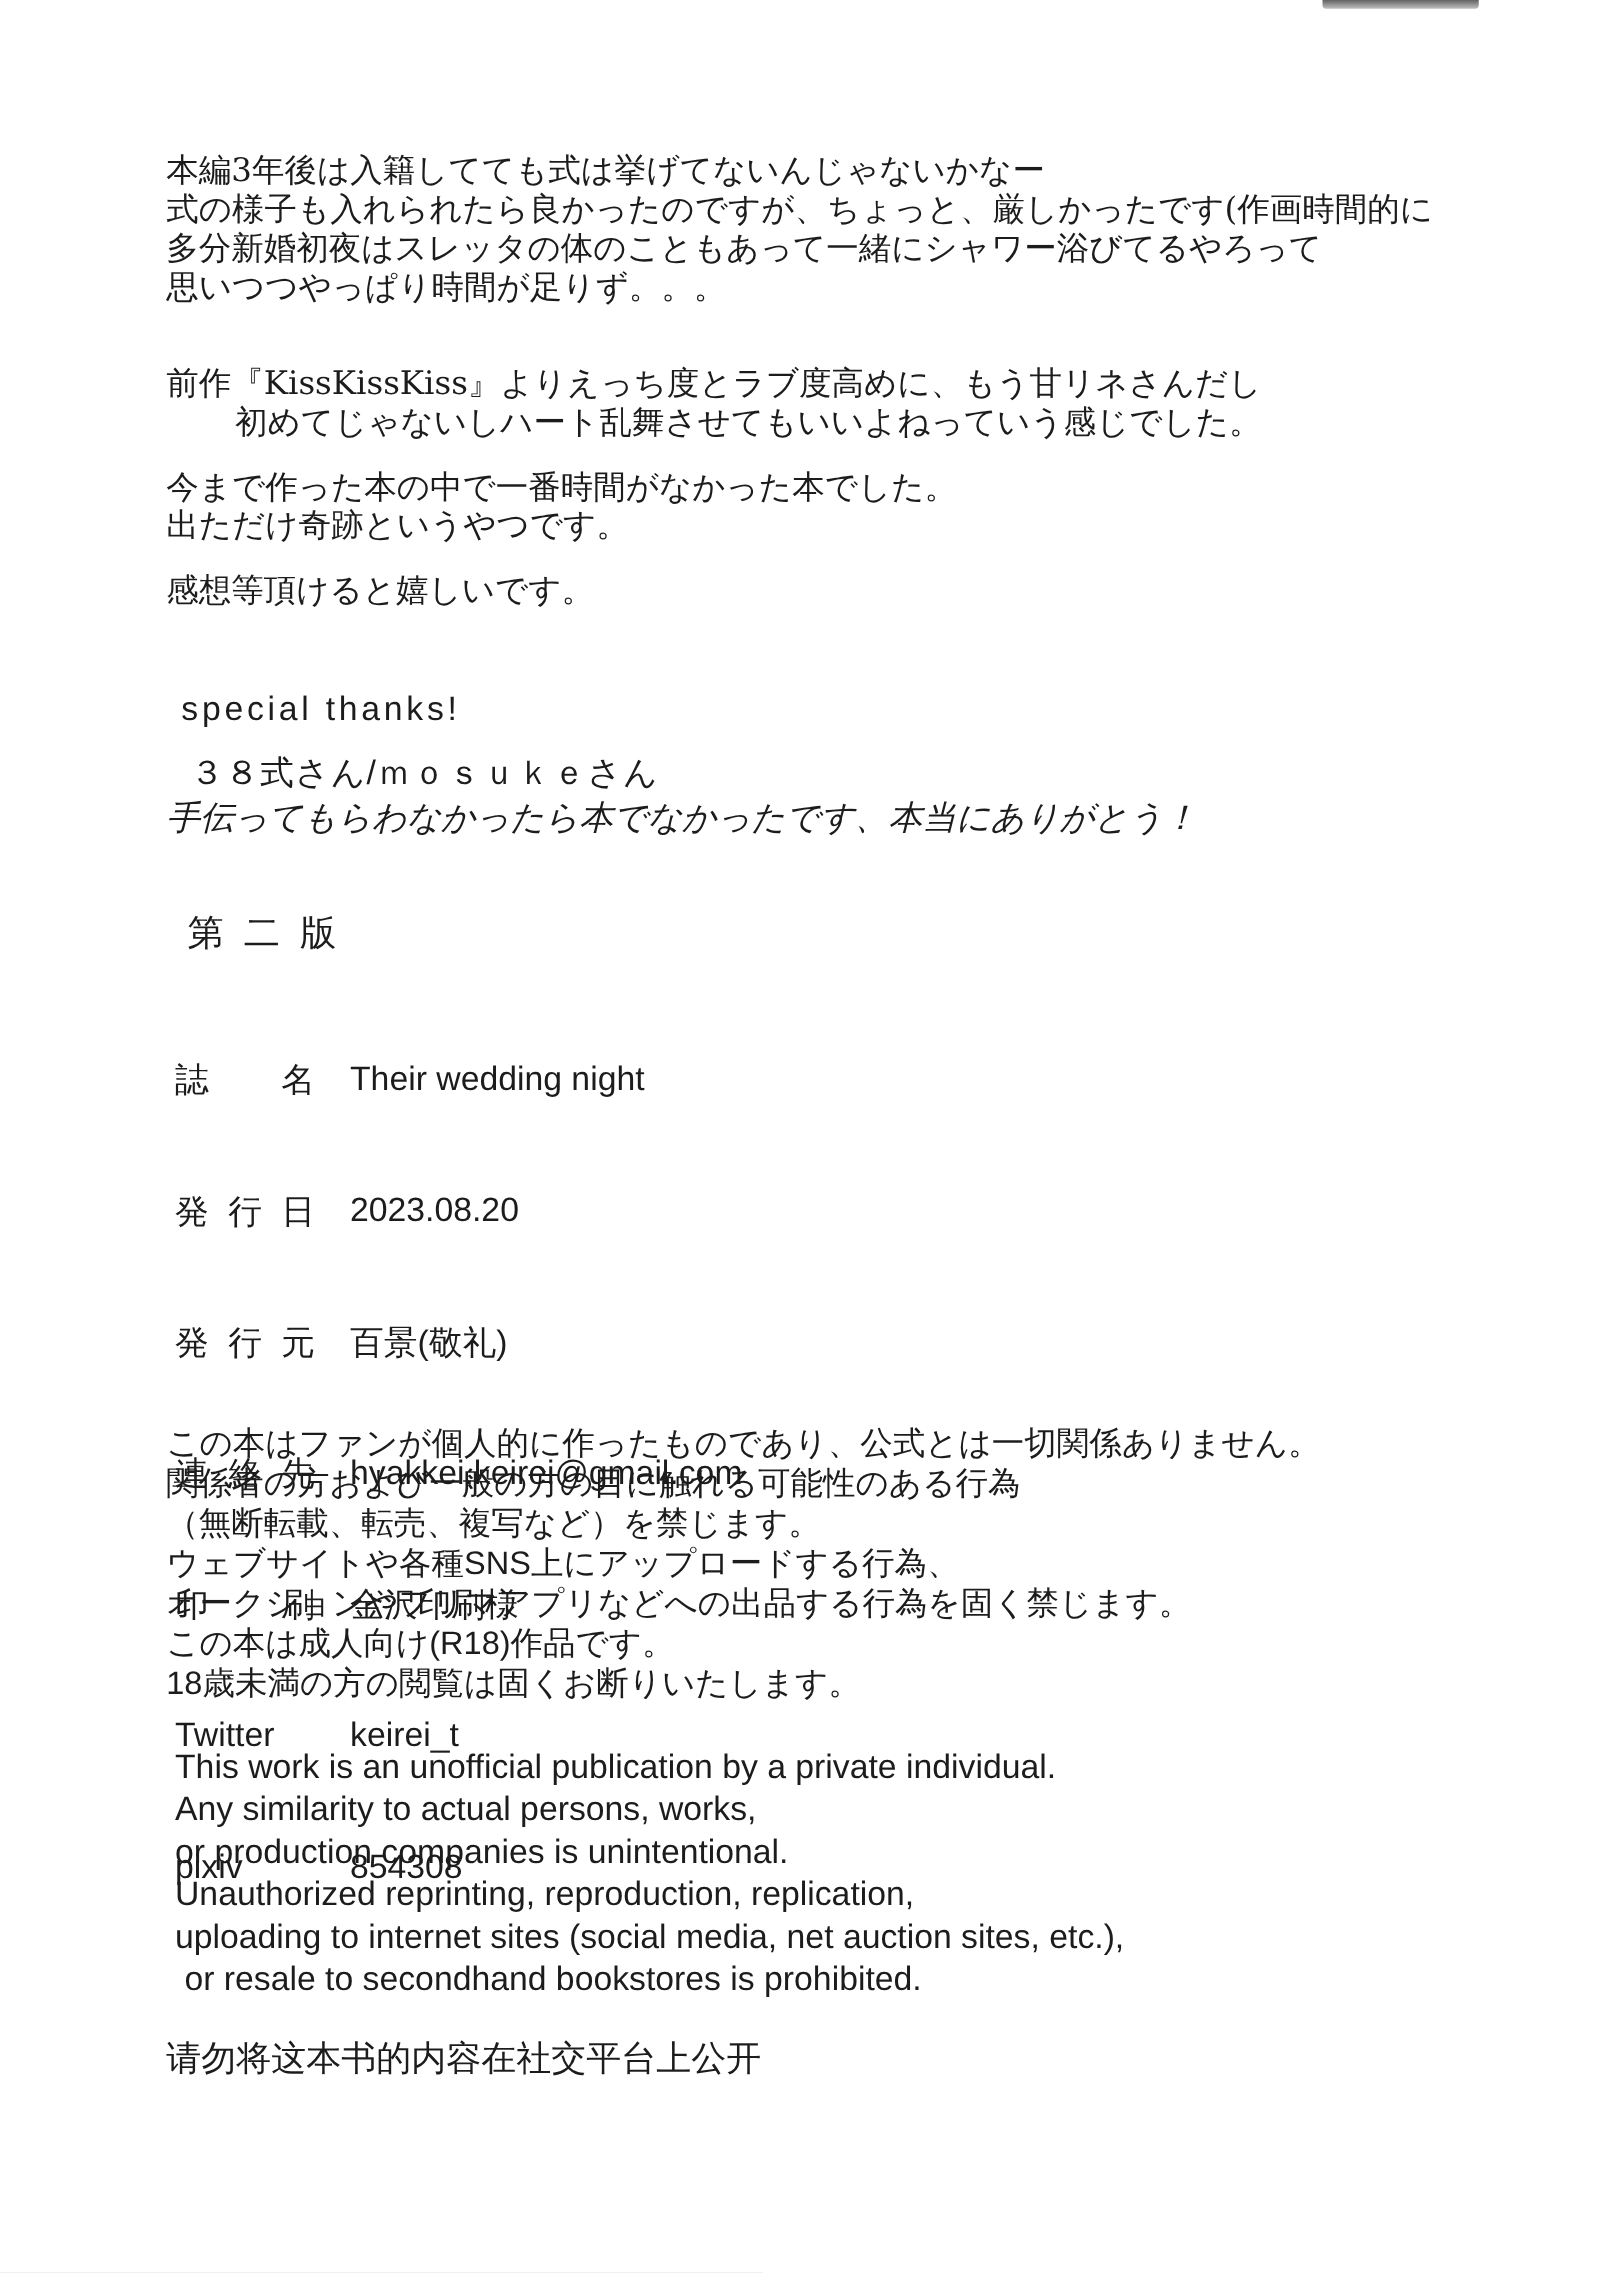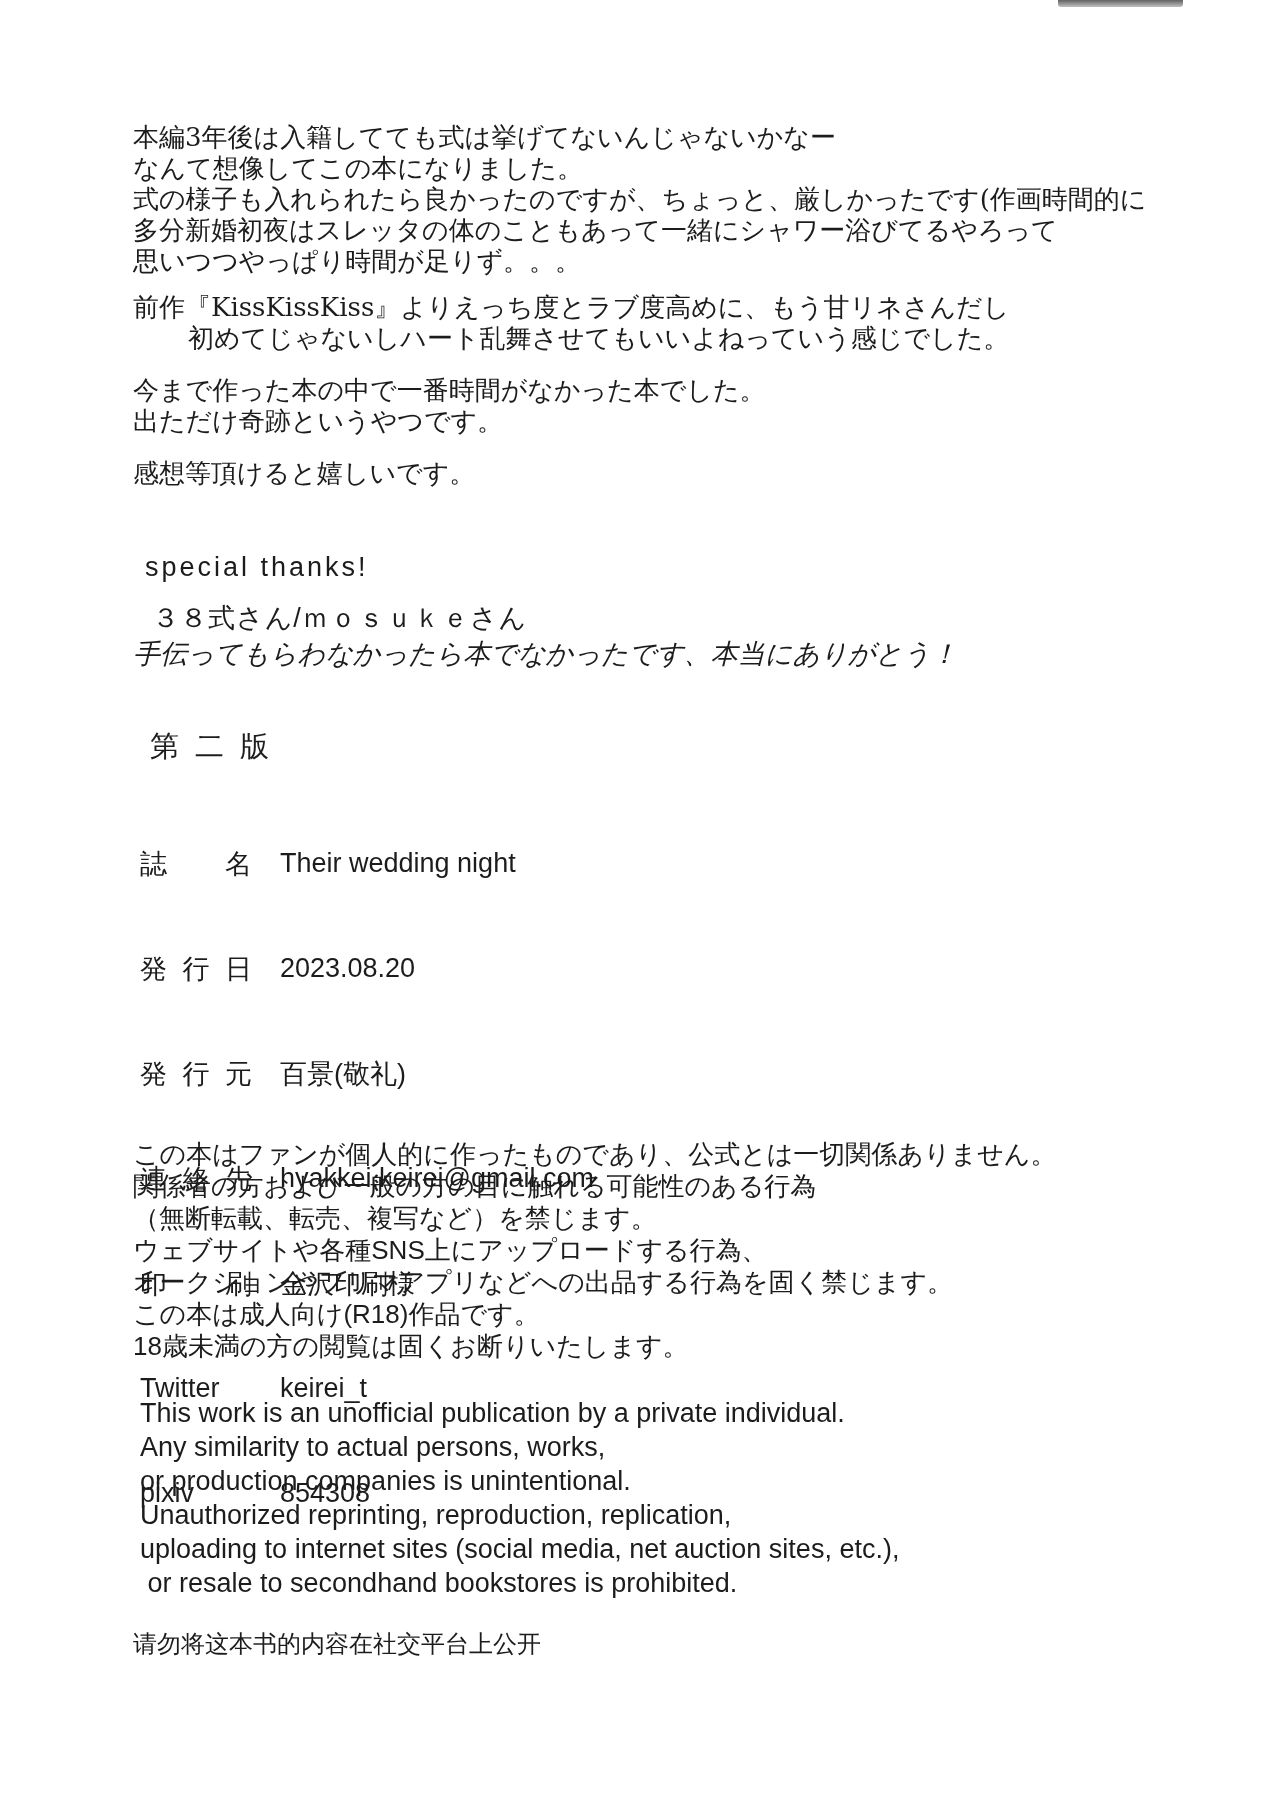--- a/index.html
+++ b/index.html
@@ -36,40 +36,40 @@
     -moz-text-align-last:justify;
   }
   .col-value { margin-left:28px; }
 
   .jp-disclaimer { font-size:26px; line-height:32px; }
   .jp-disclaimer div { white-space:pre; }
 
   .en-disclaimer { font-size:27px; line-height:34px; }
   .en-disclaimer div { white-space:pre; }
 
-  .cn-line { font-size:24px; }
+  .cn-line { font-size:28px; }
 
   .scan-smudge {
     position:absolute;
     top:0; left:1058px;
     width:125px; height:7px;
     background:linear-gradient(to bottom,#474747,#b5b5b5);
     border-radius:0 0 3px 3px;
     opacity:.85;
     filter:blur(.5px);
   }
 </style>
 </head>
 <body>
 
 <div class="page">
 
   <div class="scan-smudge"></div>
 
-  <div class="block serif afterword-par" style="top:122px; left:133px;"><div>本編3年後は入籍してても式は挙げてないんじゃないかなー</div><div>なんて想像してこの本になりました。</div><div>式の様子も入れられたら良かったのですが、ちょっと、厳しかったです(作画時間的に</div><div>多分新婚初夜はスレッタの体のこともあって一緒にシャワー浴びてるやろって</div><div>思いつつやっぱり時間が足りず。。。</div></div>
+  <div class="block serif afterword-par" style="top:122px; left:133px;"><div>本編3年後は入籍してても式は挙げてないんじゃないかなー</div><div>式の様子も入れられたら良かったのですが、ちょっと、厳しかったです(作画時間的に</div><div>多分新婚初夜はスレッタの体のこともあって一緒にシャワー浴びてるやろって</div><div>思いつつやっぱり時間が足りず。。。</div></div>
 
   <div class="block serif afterword-par" style="top:292px; left:133px;text-align:right;"><div>前作『KissKissKiss』よりえっち度とラブ度高めに、もう甘リネさんだし</div><div>初めてじゃないしハート乱舞させてもいいよねっていう感じでした。</div></div>
 
   <div class="block serif afterword-par" style="top:375px; left:133px;"><div>今まで作った本の中で一番時間がなかった本でした。</div><div>出ただけ奇跡というやつです。</div></div>
 
   <div class="block serif afterword-par" style="top:458px; left:133px;"><div>感想等頂けると嬉しいです。</div></div>
 
   <div class="block sans thanks-heading" style="top:552px; left:145px;">special thanks!</div>
 
   <div class="block sans thanks-names" style="top:600px; left:152px;">３８式さん/ｍｏｓｕｋｅさん</div>

